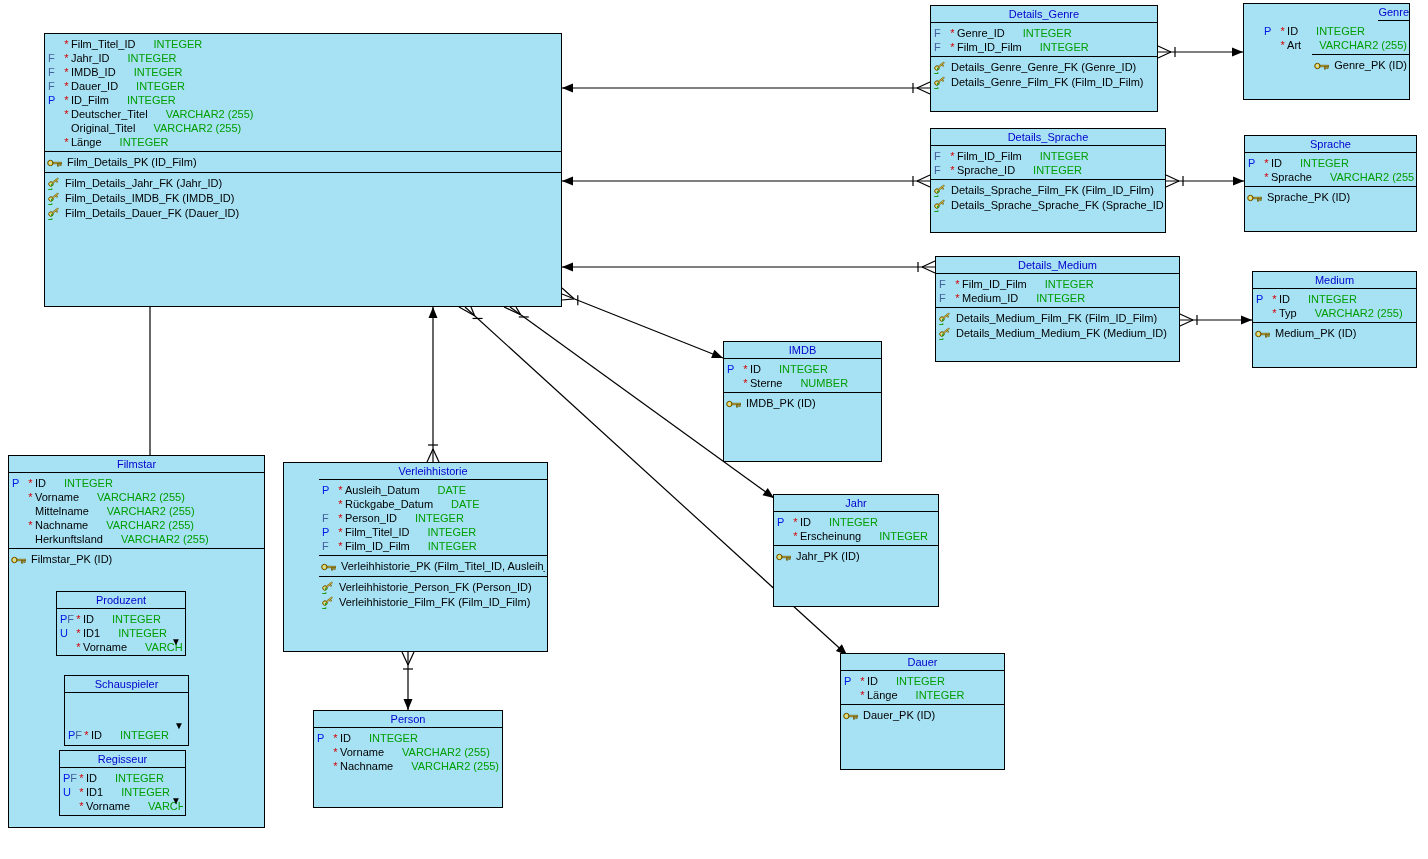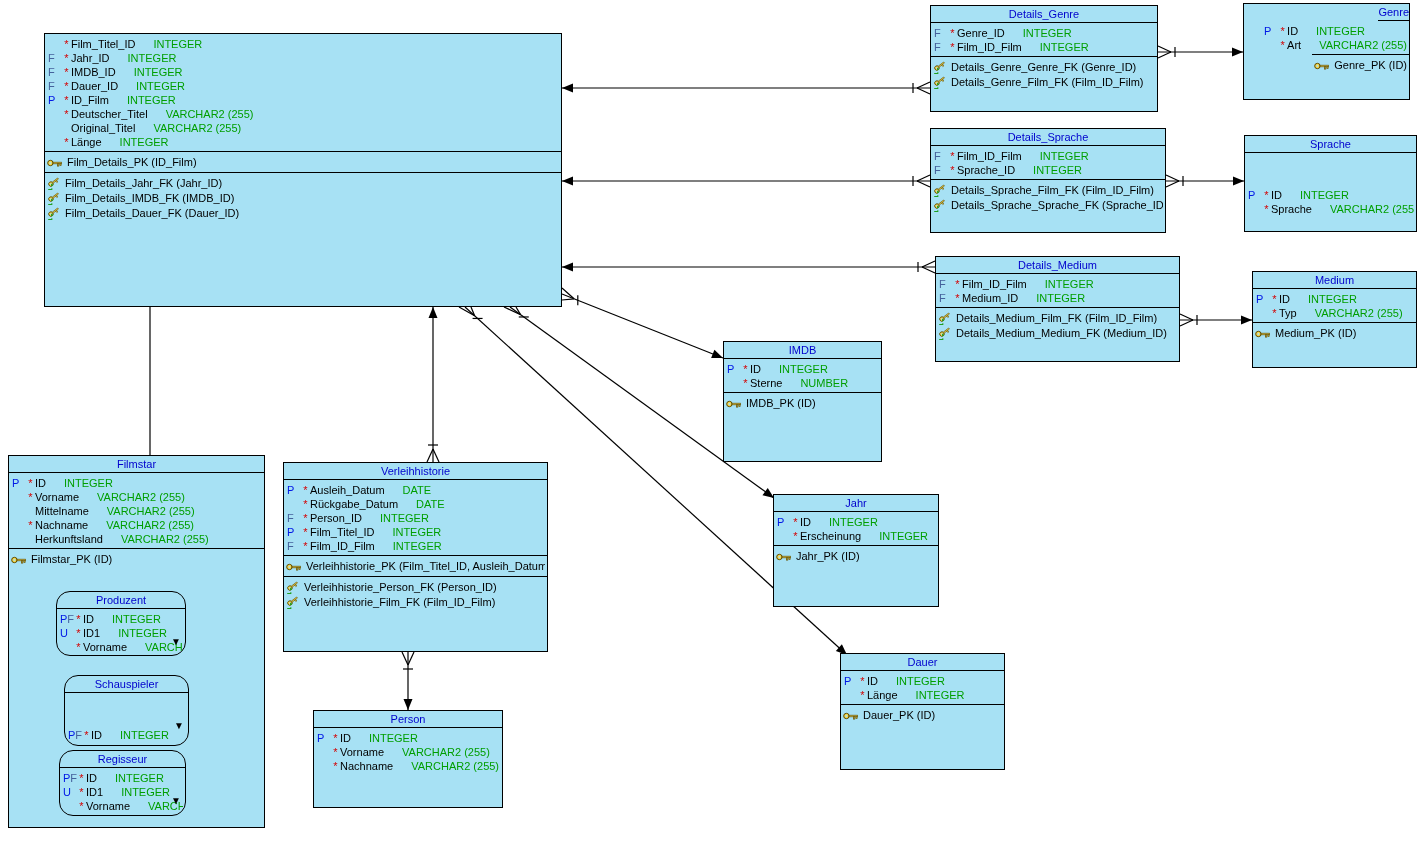--- a/index.html
+++ b/index.html
@@ -16,21 +16,21 @@
   .sec + .sec{border-top:1px solid #000;}
   .crow{display:grid;grid-template-columns:15px 9px max-content 1fr;height:14px;line-height:14px;
        align-items:center;white-space:nowrap;overflow:hidden;}
   .crow .marker{padding-left:1px;letter-spacing:0px;}
   .mk-p,.mk-u{color:#0017E6;}
   .mk-f{color:#44619B;}
   .crow .star{color:#D40000;text-align:center;}
   .crow .cname{padding-right:10px;}
   .crow .ctype{color:#009E00;padding-left:8px;}
   .keyrow{display:flex;align-items:center;gap:5px;height:15px;line-height:15px;white-space:nowrap;overflow:hidden;}
-  .tbl.child{overflow:hidden;border-radius:14px;}
+  .tbl.child{overflow:hidden;}
   .ovf{position:absolute;right:4px;top:45px;font-size:10px;color:#000;line-height:10px;}
 </style>
 </head>
 <body>
 
 <div class="canvas">
   <svg id="conn-svg" width="1428" height="859">
       <g>
         <line x1="562" y1="88" x2="930" y2="88" stroke="#000000" stroke-width="1.2"></line>
         <polygon points="562,88 573,83.5 573,92.5" fill="#000000"></polygon>
@@ -348,21 +348,21 @@
                   <rect x="8.8" y="5.5" width="1.1" height="2" fill="#F7D94C" stroke="#5B4A00" stroke-width="0.6"></rect>
                 </g>
                 <path d="M1.2 12.6 L4.8 12.6 L4.8 11.2" fill="none" stroke="#1F9E1F" stroke-width="1.1"></path>
                 <path d="M3.4 9.2 L6.6 11 L3.4 12.8 Z" fill="#1F9E1F" transform="translate(1.4 -0.6) scale(0.78)"></path>
               </svg>
             </span>
             <span>Details_Sprache_Sprache_FK (Sprache_ID)</span>
           </div>
         </div>
       </div>
-      <div class="tbl" style="left: 1244px; top: 135px; width: 173px; height: 97px; gap: 32px;">
+      <div class="tbl" style="left: 1244px; top: 135px; width: 173px; height: 97px;">
         <div class="tbl-title">Sprache</div>
         <div class="sec">
           <div class="crow">
             <span class="marker"><span class="mk-p">P</span></span>
             <span class="star">*</span>
             <span class="cname">ID</span>
             <span class="ctype">INTEGER</span>
           </div>
           <div class="crow">
             <span class="marker"></span>
@@ -552,21 +552,21 @@
                 <circle cx="3.4" cy="5" r="1.0" fill="#A7E1F4"></circle>
                 <rect x="6" y="4.2" width="8.6" height="1.6" fill="#F7D94C" stroke="#5B4A00" stroke-width="0.7"></rect>
                 <rect x="10.4" y="5.7" width="1.4" height="2.4" fill="#F7D94C" stroke="#5B4A00" stroke-width="0.7"></rect>
                 <rect x="12.9" y="5.7" width="1.2" height="1.8" fill="#F7D94C" stroke="#5B4A00" stroke-width="0.7"></rect>
               </svg>
             </span>
             <span>Dauer_PK (ID)</span>
           </div>
         </div>
       </div>
-      <div class="tbl" style="left: 283px; top: 462px; width: 265px; height: 190px;">
+      <div class="tbl" style="left: 283px; top: 462px; width: 265px; height: 190px; padding-left: 35px;">
         <div class="tbl-title">Verleihhistorie</div>
         <div class="sec">
           <div class="crow">
             <span class="marker"><span class="mk-p">P</span></span>
             <span class="star">*</span>
             <span class="cname">Ausleih_Datum</span>
             <span class="ctype">DATE</span>
           </div>
           <div class="crow">
             <span class="marker"></span>

